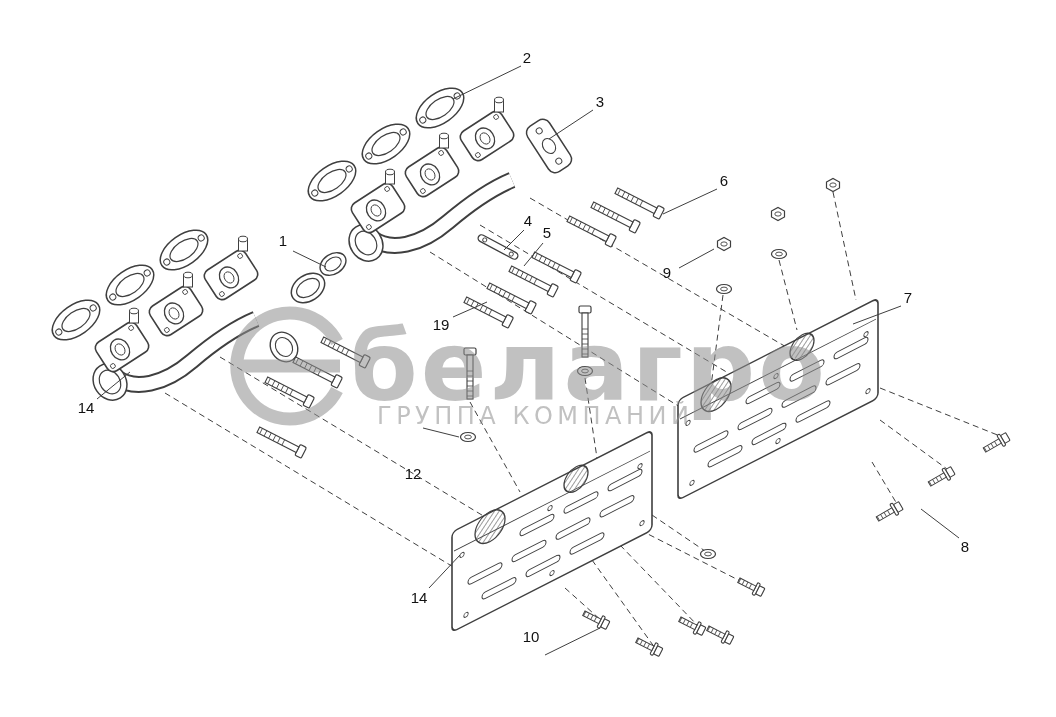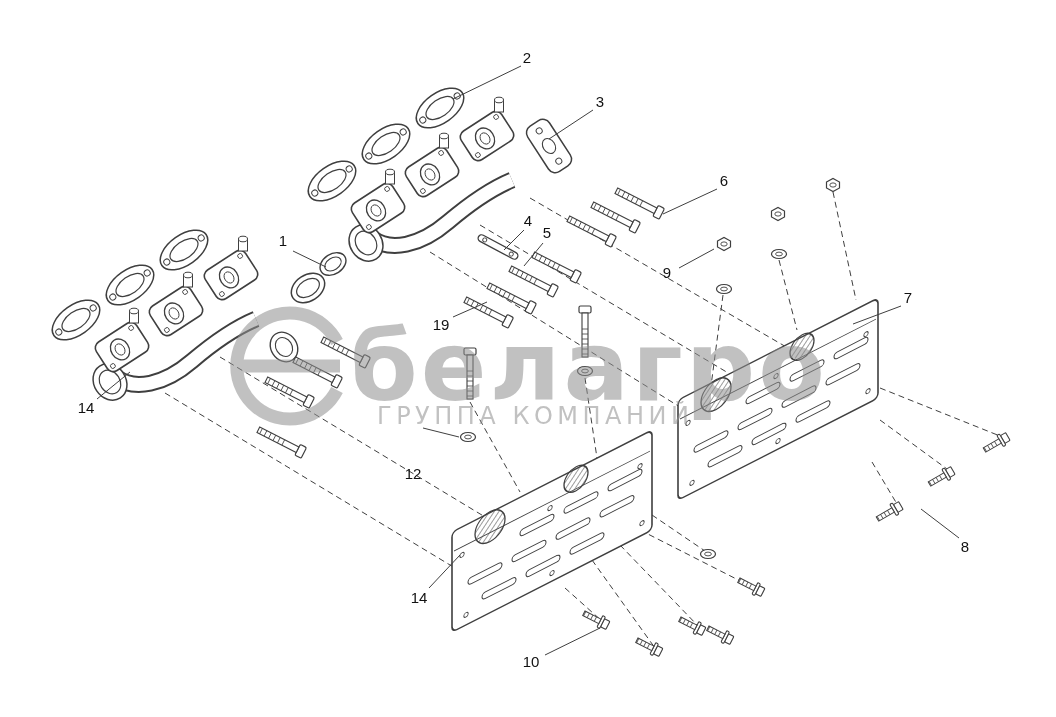--- a/index.html
+++ b/index.html
@@ -259,19 +259,19 @@
 
 <div class="callout" style="left:283px; top:240px;">1</div>
 <div class="callout" style="left:527px; top:57px;">2</div>
 <div class="callout" style="left:600px; top:101px;">3</div>
 <div class="callout" style="left:528px; top:220px;">4</div>
 <div class="callout" style="left:547px; top:232px;">5</div>
 <div class="callout" style="left:724px; top:180px;">6</div>
 <div class="callout" style="left:908px; top:297px;">7</div>
 <div class="callout" style="left:965px; top:546px;">8</div>
 <div class="callout" style="left:667px; top:272px;">9</div>
-<div class="callout" style="left:531px; top:661px;">10</div>
+<div class="callout" style="left:531px; top:636px;">10</div>
 <div class="callout" style="left:419px; top:597px;">14</div>
 <div class="callout" style="left:413px; top:433px;margin-top:40px;">12</div>
 <div class="callout" style="left:441px; top:324px;">19</div>
 <div class="callout" style="left:86px;  top:407px;text-align:center;">14</div>
 
 </div>
 
 </body></html>

